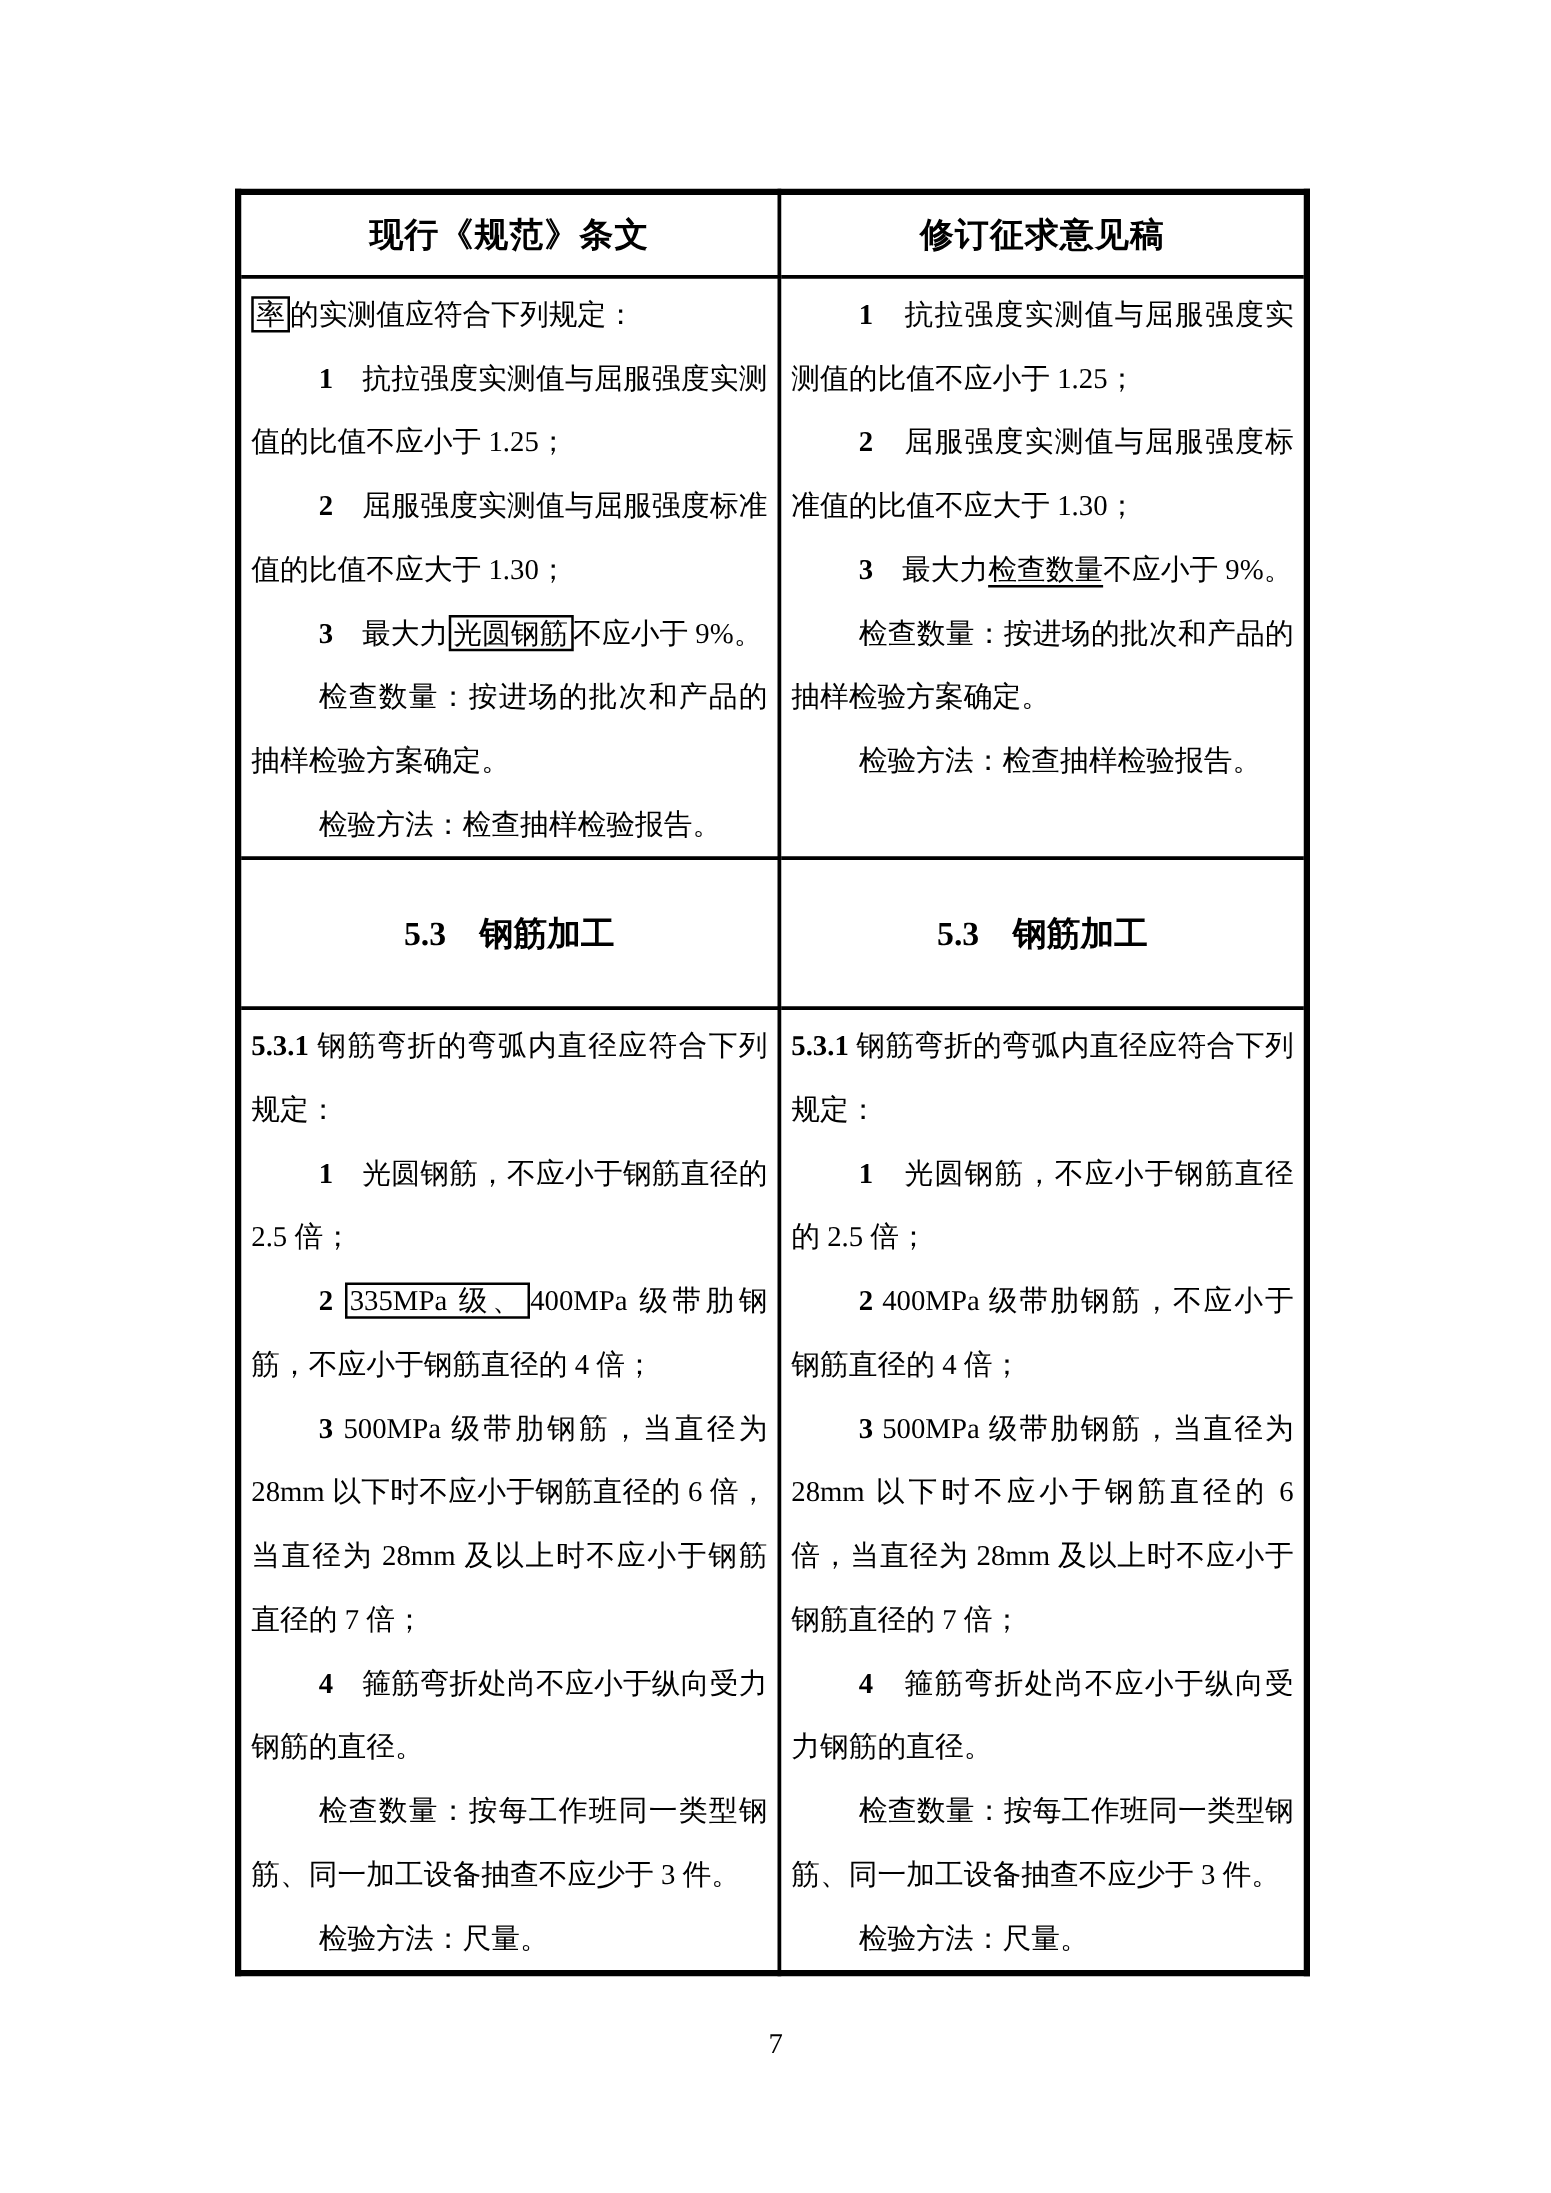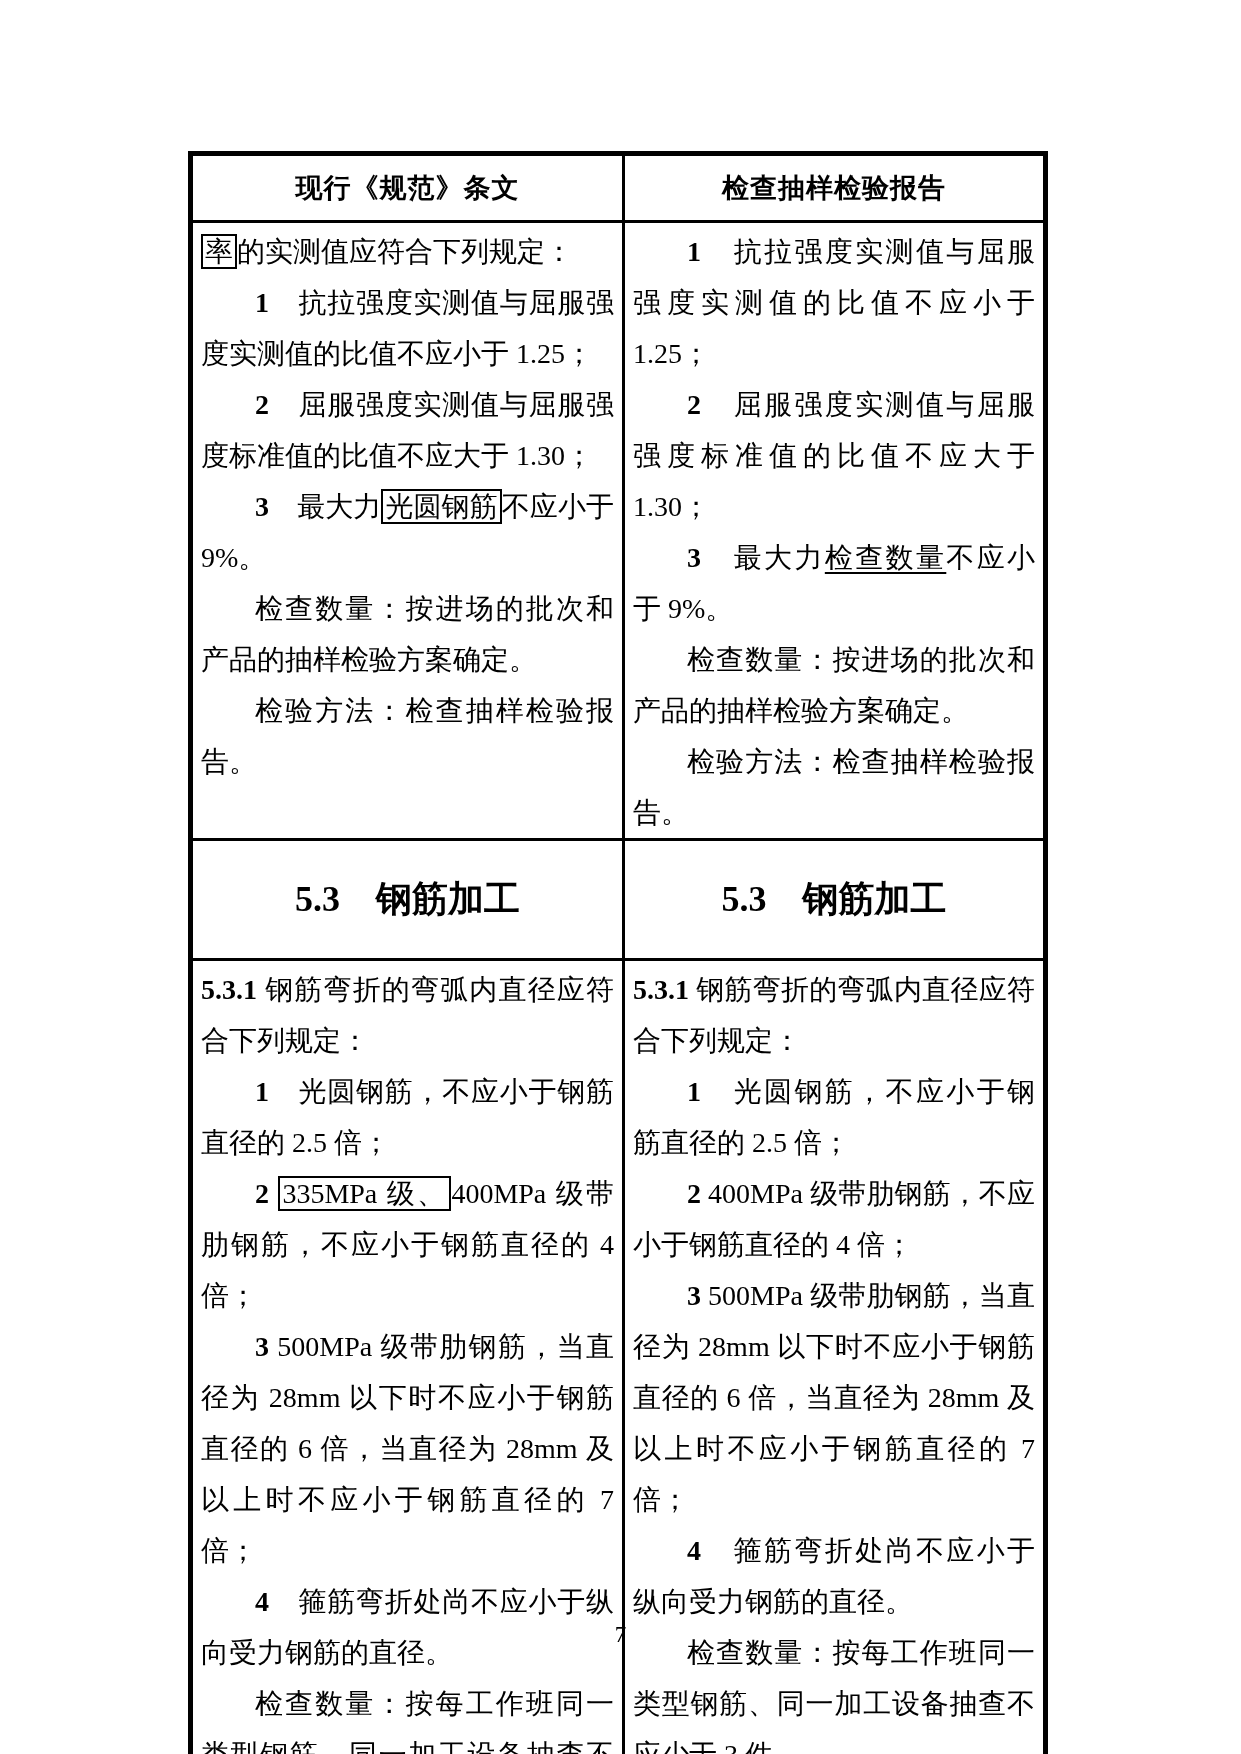--- a/index.html
+++ b/index.html
@@ -18,25 +18,25 @@
   }
   .cmp th, .cmp td { border: 3px solid #000; }
 
   .cmp th {
     height: 62px; font-size: 27px; font-weight: bold;
     text-align: center; vertical-align: middle; letter-spacing: 1px;
   }
 
   .cmp td.content {
     vertical-align: top; padding: 3px 8px 0 8px;
-    font-size: 28px; line-height: 51px;
+    font-size: 23px; line-height: 51px;
   }
   .cmp td.section {
     vertical-align: middle; text-align: center;
-    font-size: 36px; font-weight: bold; line-height: normal;
+    font-size: 27px; font-weight: bold; line-height: normal;
   }
 
   p.para { margin: 0; text-align: justify; text-justify: inter-ideograph; }
   p.indent { text-indent: 54px; }
   p.center { text-align: center; }
 
   span.b { font-weight: bold; }
   span.box { border: 2px solid #000; padding: 0 2px; }
   span.u { text-decoration: underline; text-underline-offset: 5px; }
 
@@ -50,21 +50,21 @@
 
 <div class="sheet">
   <table class="cmp">
     <colgroup>
       <col style="width:433px">
       <col>
     </colgroup>
     <thead>
       <tr>
         <th>现行《规范》条文</th>
-        <th>检查抽样检验报告</th>
+        <th>修订征求意见稿</th>
       </tr>
     </thead>
     <tbody id="table-body">
         <tr style="height: 460px;">
           <td class="content">
             <p class="para"><span class="box">率</span><span>的实测值应符合下列规定：</span></p>
             <p class="para indent"><span class="b">1</span><span>　抗拉强度实测值与屈服强度实测值的比值不应小于 1.25；</span></p>
             <p class="para indent"><span class="b">2</span><span>　屈服强度实测值与屈服强度标准值的比值不应大于 1.30；</span></p>
             <p class="para indent"><span class="b">3</span><span>　最大力</span><span class="box">光圆钢筋</span><span>不应小于 9%。</span></p>
             <p class="para indent"><span>检查数量：按进场的批次和产品的抽样检验方案确定。</span></p>

